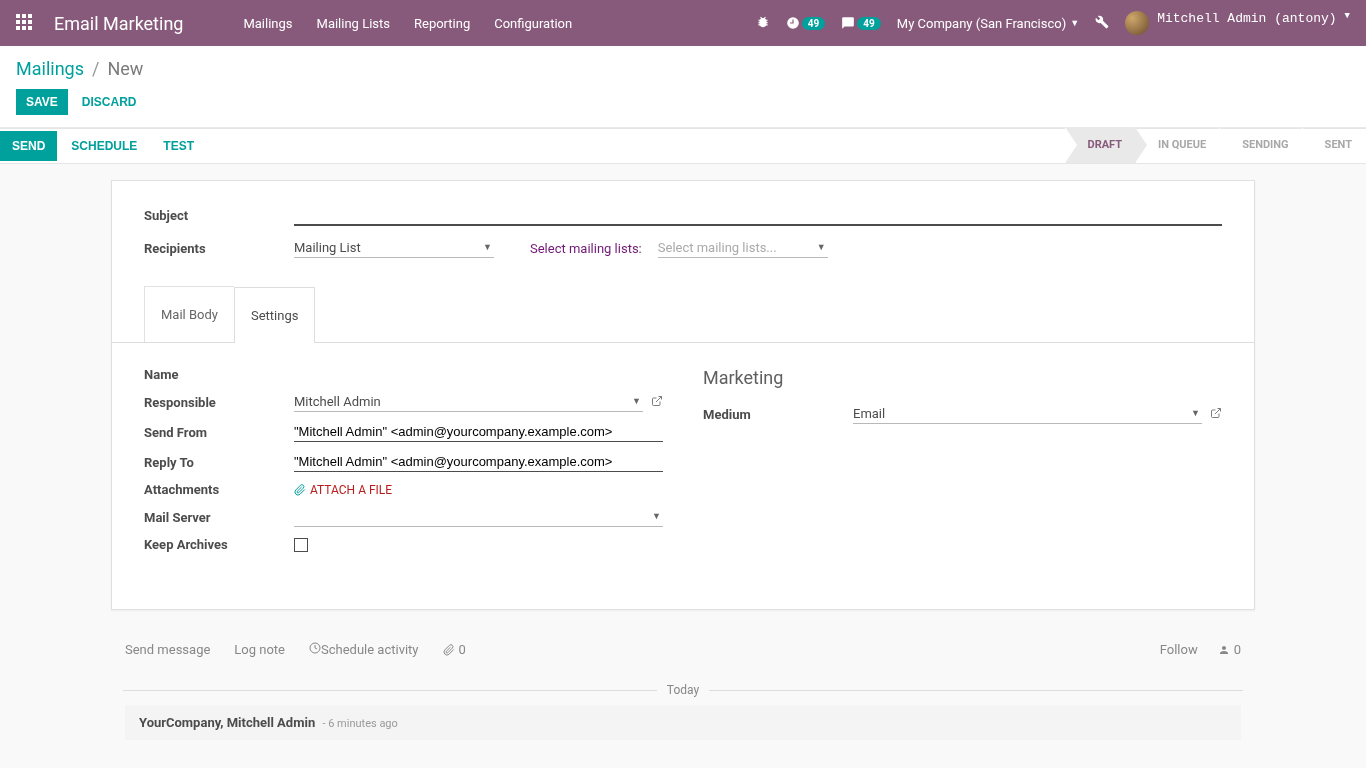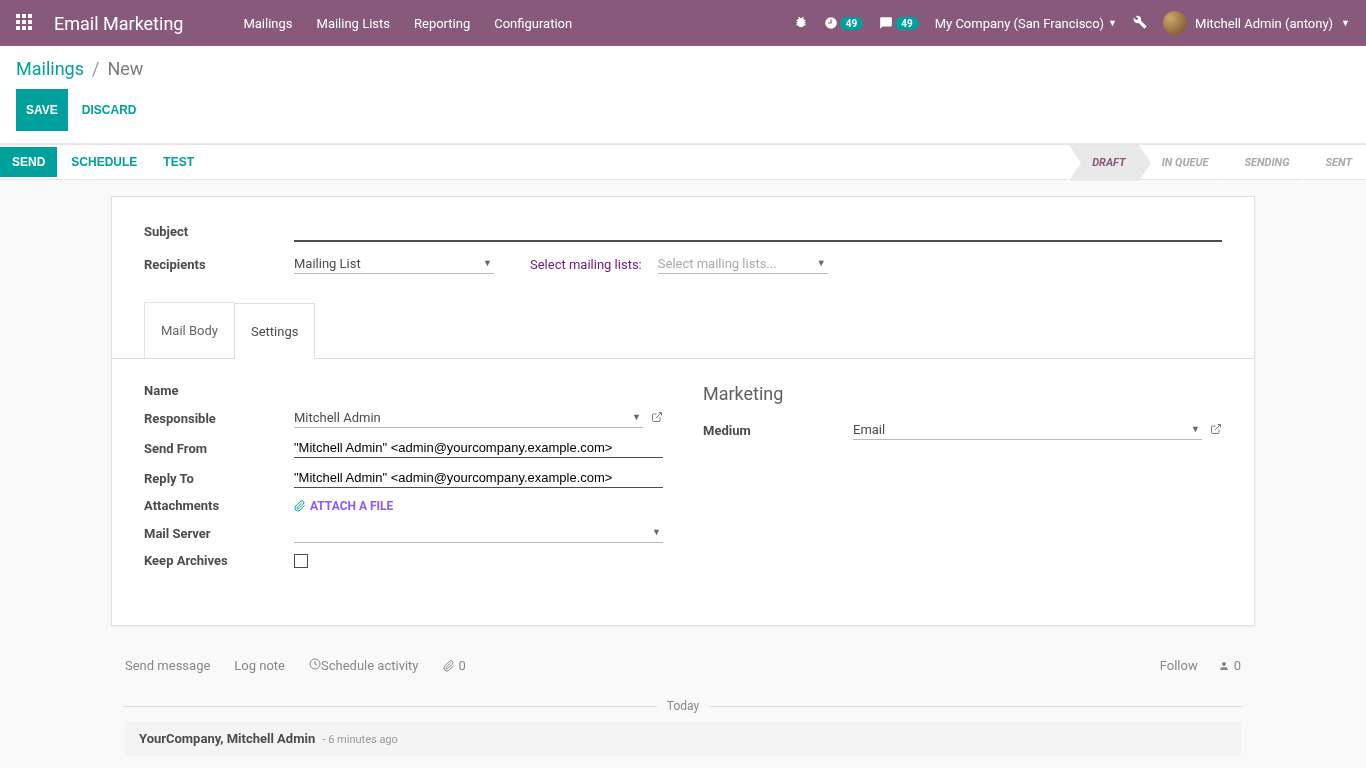--- a/index.html
+++ b/index.html
@@ -11,38 +11,38 @@
   .apps-icon span { background: #fff; width: 4px; height: 4px; }
   .brand { font-size: 18px; font-weight: 400; margin-right: 60px; }
   .menu { display: flex; gap: 24px; }
   .menu-item { cursor: pointer; font-size: 13px; color: #fff; }
   .nav-right { margin-left: auto; display: flex; align-items: center; gap: 16px; }
   .badge-wrap { position: relative; display: flex; align-items: center; cursor: pointer; }
   .pill { background: #00a09d; color: #fff; border-radius: 9px; padding: 1px 6px; font-size: 10px; font-weight: 700; margin-left: 2px; }
   .company { cursor: pointer; font-size: 13px; display: flex; align-items: center; gap: 4px; }
   .caret-down { font-size: 9px; }
   .avatar { width: 24px; height: 24px; border-radius: 50%; background: radial-gradient(circle at 30% 30%, #cfa76b, #6a4a2a); }
-  .user { display: flex; align-items: center; gap: 8px; cursor: pointer; }
+  .user { display: flex; align-items: flex-start; gap: 8px; cursor: pointer; font-family: Liberation Mono, monospace; }
 
   
   .control { background: #fff; padding: 12px 16px 0 16px; border-bottom: 1px solid #e9e9e9; }
   .breadcrumb { font-size: 18px; color: #7c7c7c; display: flex; gap: 8px; align-items: baseline; margin-bottom: 10px; }
   .breadcrumb .root { color: #00a09d; cursor: pointer; }
   .breadcrumb .sep { color: #999; }
   .buttons-row { display: flex; gap: 4px; margin-bottom: 12px; }
-  .btn { border: none; padding: 14px 10px; font-size: 12px; font-weight: 700; cursor: pointer; background: transparent; }
+  .btn { border: none; padding: 6px 10px; font-size: 12px; font-weight: 700; cursor: pointer; background: transparent; }
   .btn-primary { background: #00a09d; color: #fff; }
   .btn-link { color: #00a09d; }
 
   
   .statusbar { height: 36px; background: #fff; border-top: 1px solid #e5e5e5; border-bottom: 1px solid #e5e5e5; display: flex; align-items: stretch; }
   .status-left { display: flex; align-items: center; gap: 2px; }
   .status-btn { border: none; padding: 0 12px; font-size: 12px; font-weight: 700; cursor: pointer; background: transparent; color: #00a09d; height: 30px; margin: 3px 0; }
   .status-btn.send { background: #00a09d; color: #fff; }
-  .status-right { margin-left: auto; display: flex; align-items: flex-start; font-style: italic; }
+  .status-right { margin-left: auto; display: flex; align-items: flex-end; }
   .stage { position: relative; height: 36px; line-height: 36px; padding: 0 14px 0 22px; color: #a8a8a8; font-size: 11px; font-weight: 700; cursor: pointer; }
   .stage::before, .stage::after { content:""; position:absolute; top:0; width:0; height:0; border-top:18px solid transparent; border-bottom:18px solid transparent; }
   .stage::before { left:-1px; border-left:12px solid #fff; }
   .stage::after { right:-11px; border-left:12px solid transparent; z-index:1; }
   .stage.active { background: #e9e9e9; color: #875a7b; }
   .stage.active::after { border-left-color: #e9e9e9; }
   .stage.active::before { border-left-color: #fff; }
 
   
   .form-wrap { padding: 16px 0 0 0; display: flex; justify-content: center; }
@@ -65,21 +65,21 @@
   .tab:not(.active) { color: #4c4c4c; border-color: #ddd; background: #fafafa;}
   .tab.inactive { border: 1px solid #ddd; border-bottom: none; background:#fff; opacity:0.85; }
   .tabs .tab:first-child { border-right: none; }
 
   .tab-content { padding-top: 24px; display: flex; gap: 40px; }
   .col { flex: 1; }
   .col .row { margin-bottom: 10px; }
   .col .lbl { width: 150px; }
   .col .field-input { width: 100%; }
   .ext-link { margin-left: 8px; color: #7c7c7c; cursor: pointer; font-size: 12px; }
-  .attach { color: #8b5cf6; font-weight: 700; font-size: 12px; cursor: pointer; display: flex; align-items: center; gap: 4px; }
+  .attach { color: #b91c1c; font-weight: 400; font-size: 12px; cursor: pointer; display: flex; align-items: center; gap: 4px; }
   .chk { width: 14px; height: 14px; border: 1px solid #4c4c4c; background: #fff; cursor: pointer; }
   h3.section { font-size: 18px; font-weight: 400; color: #5f5f5f; margin-bottom: 16px; }
 
   
   .chatter { width: 1140px; margin: 24px auto 0 auto; }
   .chatter-top { display: flex; align-items: center; gap: 24px; color: #888; font-size: 13px; padding: 8px 12px; }
   .chatter-top .link { cursor: pointer; }
   .chatter-right { margin-left: auto; display: flex; gap: 20px; align-items: center; }
   .today-sep { display: flex; align-items: center; text-align: center; color: #888; font-size: 12px; margin: 18px 0 8px 0; }
   .today-sep::before, .today-sep::after { content:""; flex:1; border-top:1px solid #ddd; margin: 0 10px; }

